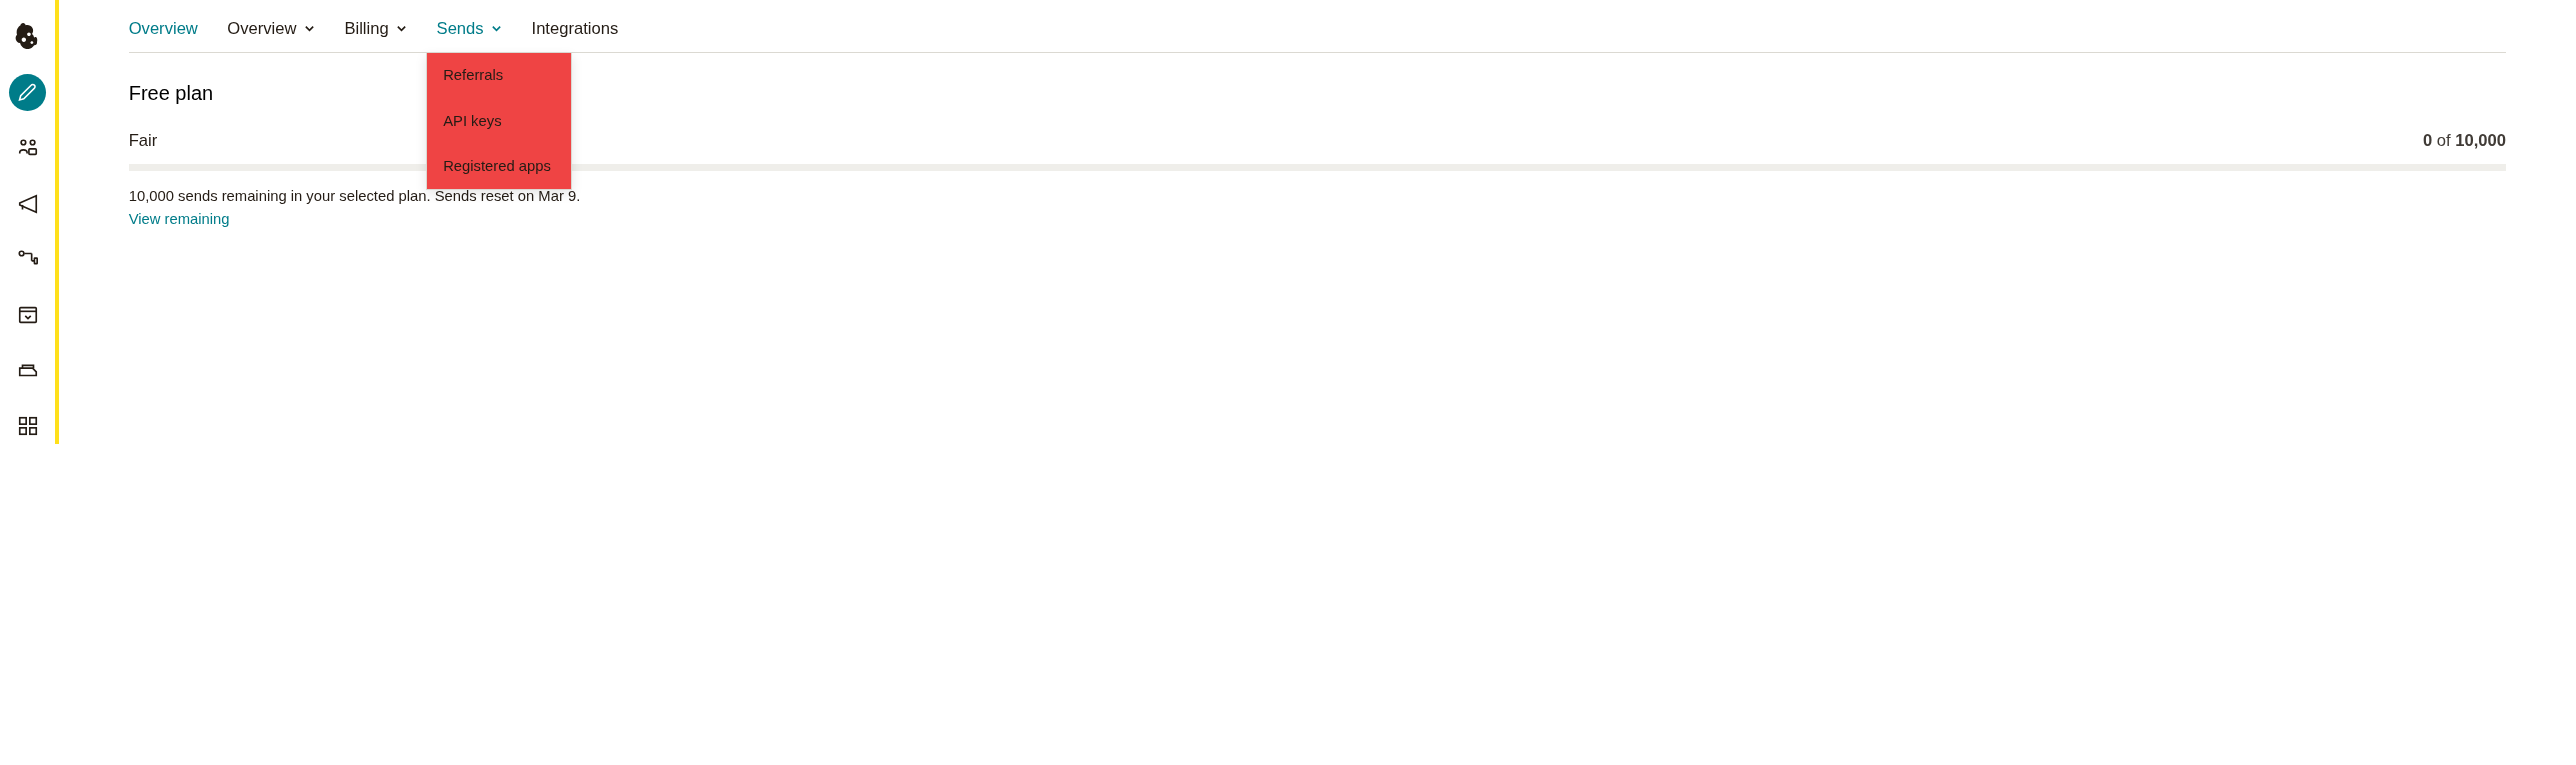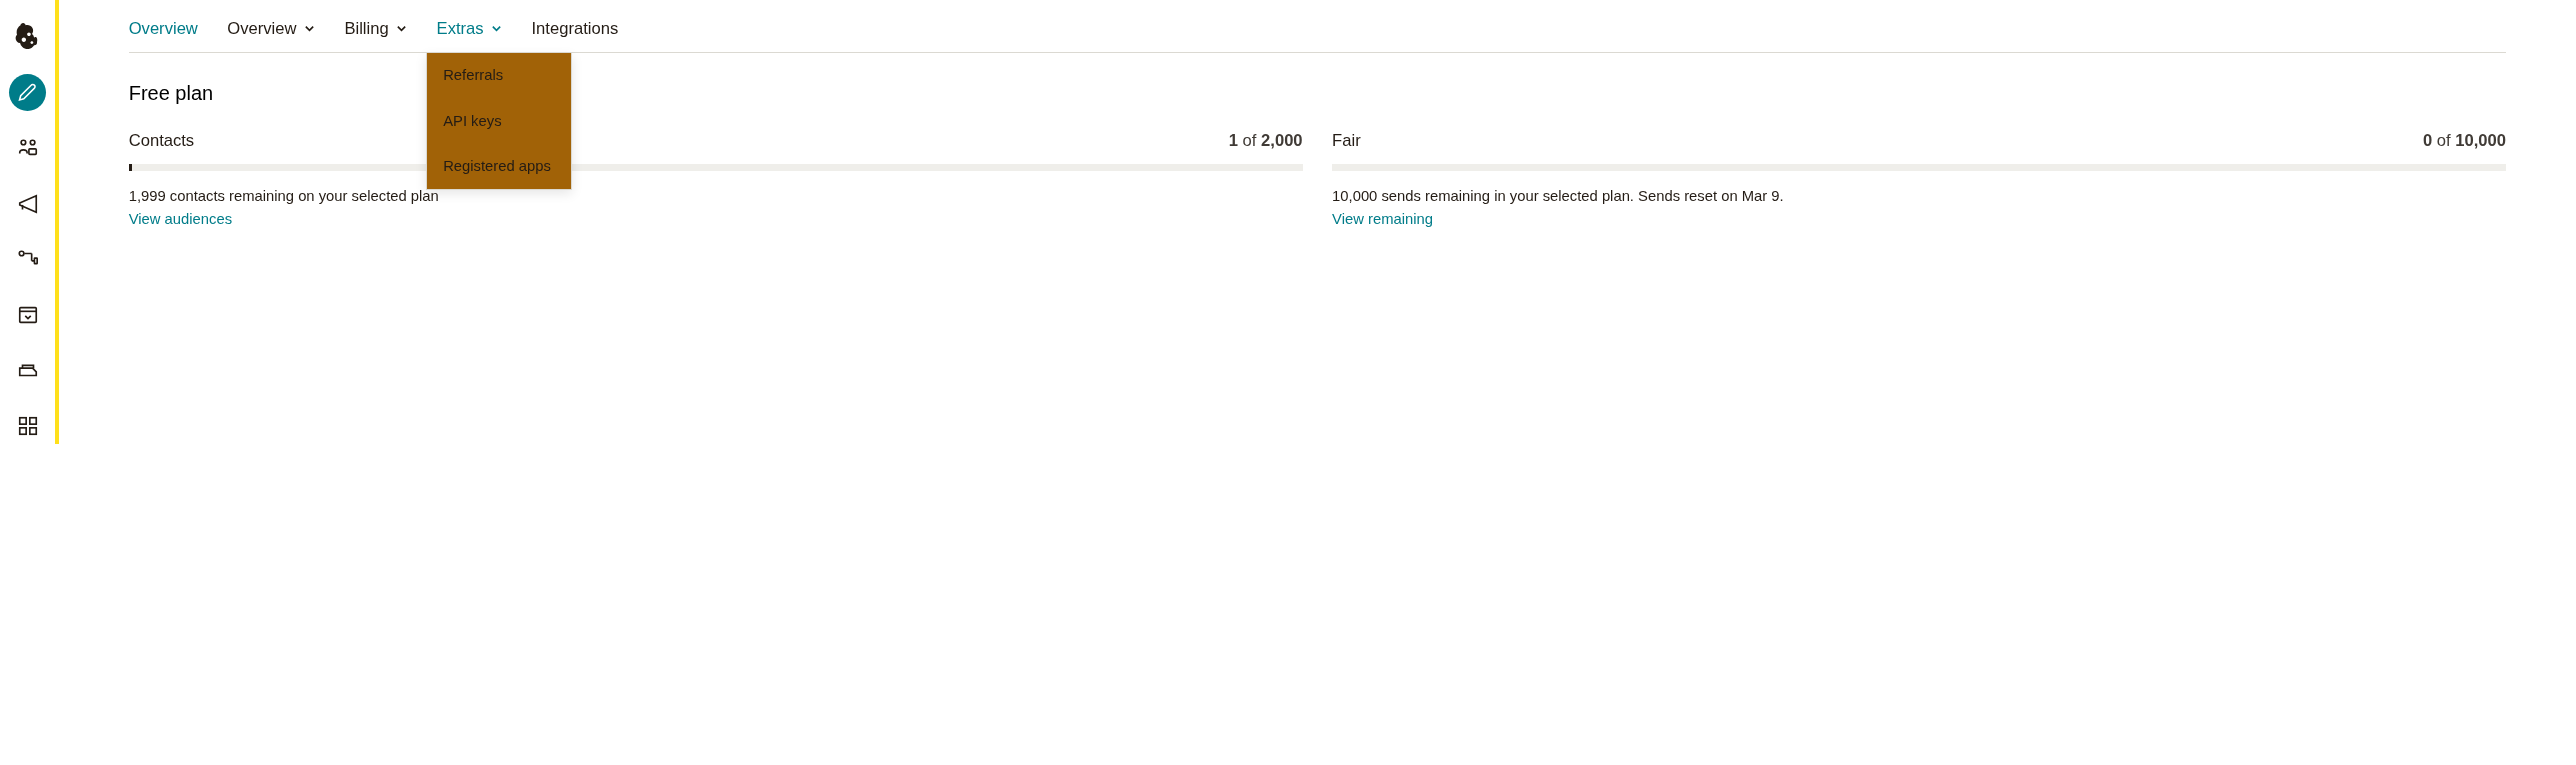--- a/index.html
+++ b/index.html
@@ -75,21 +75,21 @@
       color: #007c89;
     }
     .chevron-down {
       width: 11px;
       height: 11px;
     }
     .dropdown {
       position: absolute;
       top: 100%;
       left: -11px;
-      background: #a16207;
+      background: #ef4444;
       border: 0.9px solid #dbd9d2;
       box-shadow: 0 3.7px 11px rgba(0,0,0,0.1);
       min-width: 146px;
       z-index: 10;
     }
     .dropdown-item {
       padding: 14.8px 16.6px;
       font-size: 14.8px;
       font-weight: 400;
       color: #241c15;
@@ -221,51 +221,38 @@
           <path d="M2 4l4 4 4-4"></path>
         </svg>
     </div>
     <div class="tab-item">
       <span>Billing</span>
       <svg class="chevron-down" viewBox="0 0 12 12" fill="none" stroke="currentColor" stroke-width="1.8">
           <path d="M2 4l4 4 4-4"></path>
         </svg>
     </div>
     <div class="tab-item" style="color:#007c89">
-      <span>Extras</span>
+      <span>Sends</span>
       <svg class="chevron-down" viewBox="0 0 12 12" fill="none" stroke="currentColor" stroke-width="1.8">
           <path d="M2 4l4 4 4-4"></path>
         </svg>
       <div class="dropdown">
         <div class="dropdown-item">Referrals</div>
         <div class="dropdown-item">API keys</div>
         <div class="dropdown-item">Registered apps</div>
       </div>
     </div>
     <div class="tab-item">
       <span>Integrations</span>
     </div>
   </nav>
 
   <h2 class="section-heading">Free plan</h2>
 
   <div class="stats-row">
-    <div class="stat-block">
-      <div class="stat-label-row">
-        <span class="stat-label">Contacts</span>
-        <span class="stat-count">
-          <span class="bold">1</span><span> of </span><span class="bold">2,000</span>
-        </span>
-      </div>
-      <div class="progress-bar">
-        <div class="progress-fill" style="width:0.3%"></div>
-      </div>
-      <p class="stat-desc">1,999 contacts remaining on your selected plan</p>
-      <a class="stat-link">View audiences</a>
-    </div>
 
     <div class="stat-block">
       <div class="stat-label-row">
         <span class="stat-label">Fair</span>
         <span class="stat-count">
           <span class="bold">0</span><span> of </span><span class="bold">10,000</span>
         </span>
       </div>
       <div class="progress-bar">
         <div class="progress-fill" style="width:0%"></div>

